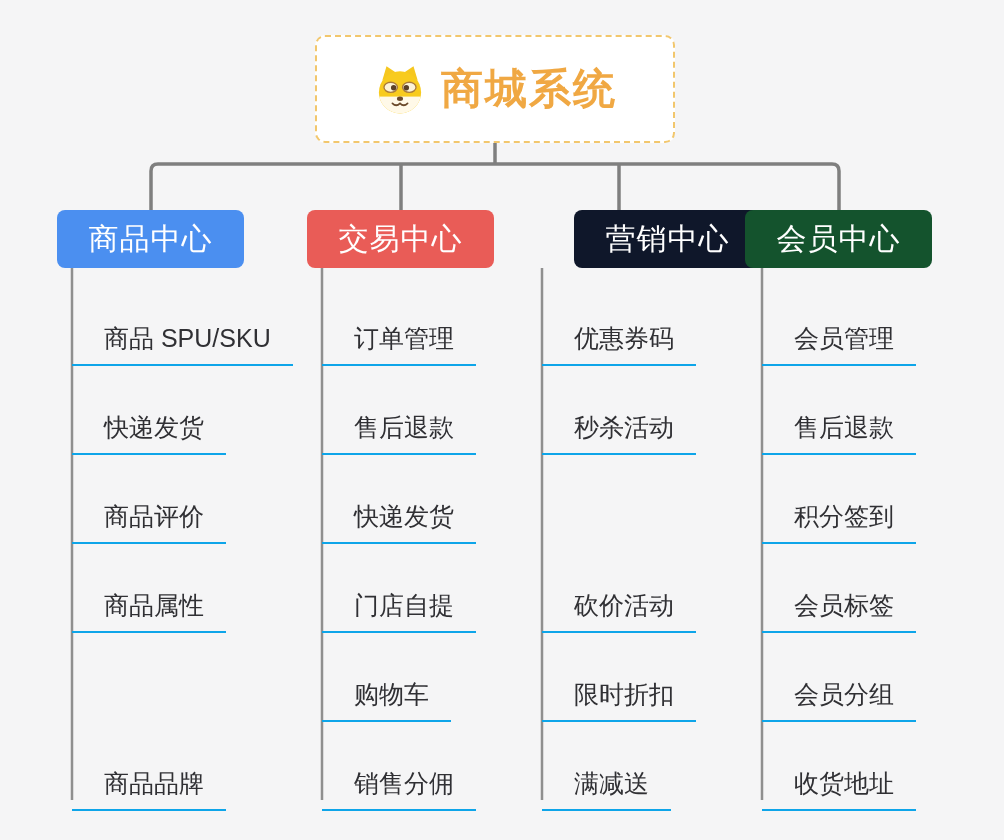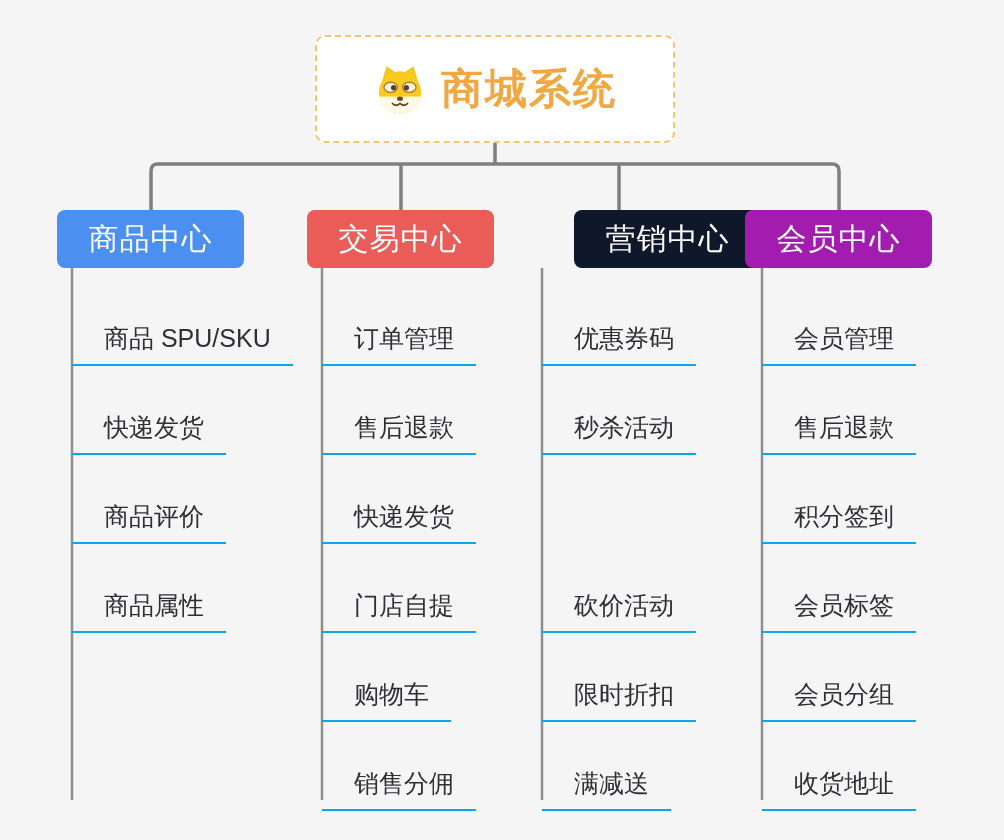--- a/index.html
+++ b/index.html
@@ -105,26 +105,27 @@
       <circle cx="39.5" cy="30.5" r="3.2" fill="#5B4027"></circle>
       <ellipse cx="32" cy="43.5" rx="3.6" ry="2.6" fill="#6B4A2B"></ellipse>
       <path d="M23,49 Q27.5,53.5 32,49 Q36.5,53.5 41,49" fill="none" stroke="#6B4A2B" stroke-width="2" stroke-linecap="round"></path>
     </svg>
     <span class="root-title">商城系统</span>
   </div>
 
   <div class="branch-node" style="left: 57px; background-color: rgb(75, 143, 240);">商品中心</div>
   <div class="branch-node" style="left: 307px; background-color: rgb(233, 92, 87);">交易中心</div>
   <div class="branch-node" style="left: 526px; background-color: #0f172a; margin-left: 48px;">营销中心</div>
-  <div class="branch-node" style="left: 745px; background-color: #a21caf;">会员中心</div>
+  <div class="branch-node" style="left: 745px; background-color: #14532d;">会员中心</div>
 
   <div class="leaf" style="left:72px;top:323px">商品 SPU/SKU</div>
   <div class="leaf" style="left:72px;top:412px">快递发货</div>
   <div class="leaf" style="left:72px;top:501px">商品评价</div>
   <div class="leaf" style="left:72px;top:590px">商品属性</div>
+  <div class="leaf" style="left:72px;top:768px">商品品牌</div>
 
   <div class="leaf" style="left:322px;top:323px">订单管理</div>
   <div class="leaf" style="left:322px;top:412px">售后退款</div>
   <div class="leaf" style="left:322px;top:501px">快递发货</div>
   <div class="leaf" style="left:322px;top:590px">门店自提</div>
   <div class="leaf" style="left:322px;top:679px">购物车</div>
   <div class="leaf" style="left:322px;top:768px">销售分佣</div>
 
   <div class="leaf" style="left:542px;top:323px">优惠券码</div>
   <div class="leaf" style="left:542px;top:412px">秒杀活动</div>

